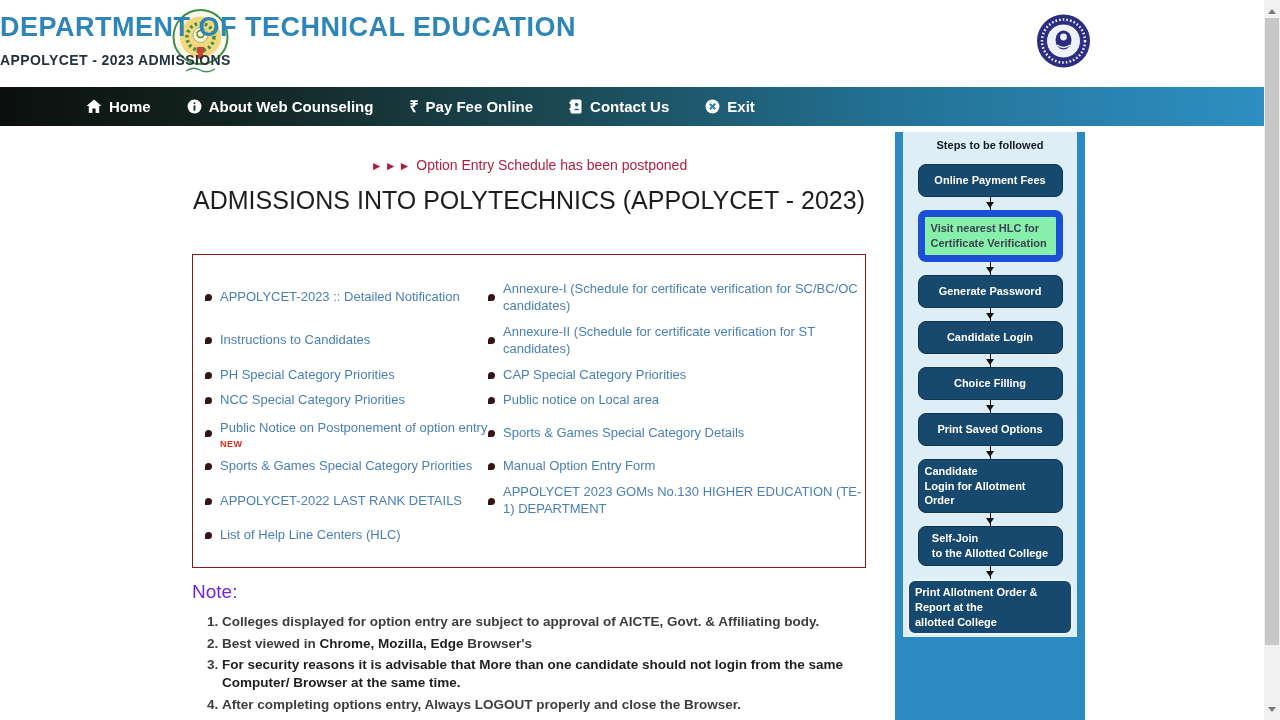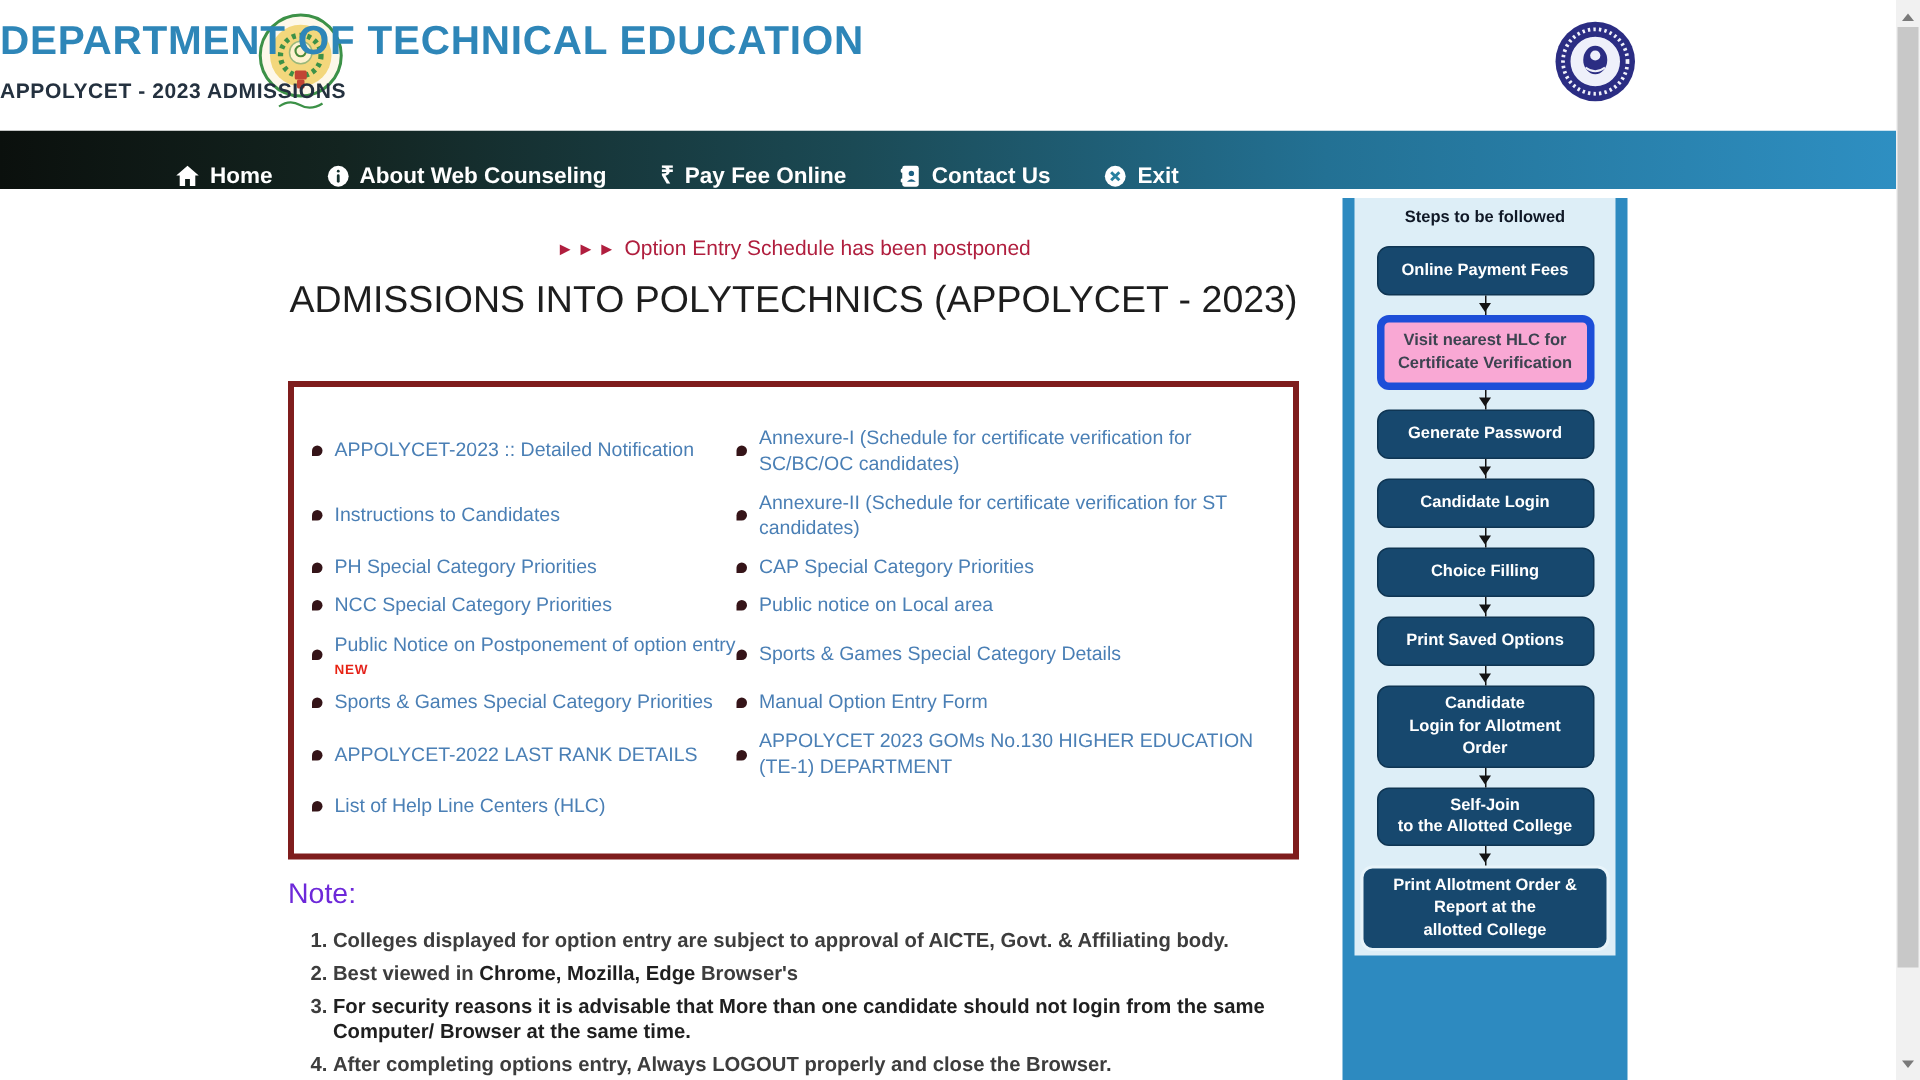--- a/index.html
+++ b/index.html
@@ -11,33 +11,33 @@
   .header { position:relative; height:87px; background:#fff; }
   .logo-left { position:absolute; left:172px; top:7px; }
   .logo-right { position:absolute; left:1036px; top:13px; }
   .header-titles { position:absolute; left:0; right:200px; top:12px; text-align:left; }
   .main-title { font-size:27px; font-weight:bold; color:#2e86b8; letter-spacing:.5px; }
   .sub-title { margin-top:9px; font-size:14px; font-weight:bold; color:#24313f; letter-spacing:.4px; }
 
   
   .nav { height:39px; width:1264px;
     background:linear-gradient(90deg,#0b100d 0%, #132420 18%, #1b4a55 45%, #237194 70%, #2e8fc2 100%);
-    display:flex; align-items:flex-end; padding-left:117px; }
+    display:flex; align-items:center; padding-left:86px; }
   .nav-item { display:flex; align-items:center; gap:7px; margin-right:36px;
     color:#fff; font-size:15px; font-weight:bold; cursor:pointer; white-space:nowrap; }
   .nav-item svg { display:block; }
   .rupee-glyph { font-size:16px; font-weight:bold; color:#fff; line-height:1; }
 
   
   .main-col { position:absolute; left:192px; top:126px; width:674px; }
   .notice { margin-top:31px; text-align:center; font-size:14px; color:#b01e3e; }
   .notice .arrows { letter-spacing:2px; font-size:12px; }
   .page-title { margin-top:13px; text-align:center; font-size:25px; font-weight:500; color:#1d1d1d; }
 
-  .links-box { margin-top:39px; border:4px solid #7f1d1d; padding:26px 2px 23px 12px;
+  .links-box { margin-top:39px; border:1px solid #7f1d1d; padding:26px 2px 23px 12px;
     display:grid; grid-template-columns:283px 1fr; row-gap:9px; align-items:center; }
   .link-cell { display:flex; align-items:center; gap:8px; }
   .bullet { width:7px; height:7px; border-radius:50% 50% 50% 0; background:#351418; flex:0 0 auto; }
   .link-cell a { color:#4a7fb5; font-size:13px; text-decoration:none; line-height:1.3; cursor:pointer; }
   .new-badge { display:block; font-size:9px; font-weight:bold; letter-spacing:.5px;
     background:linear-gradient(90deg,#e8220f,#a915b9); -webkit-background-clip:text;
     background-clip:text; color:transparent; margin-top:2px; }
 
   .note-sec { margin-top:13px; }
   .note-head { font-size:19px; color:#6d28d9; }
@@ -45,24 +45,24 @@
   .note-list li { margin-bottom:4px;font-weight:bold; }
   .note-list b { color:#1f1f1f; }
 
   
   .sidebar { position:absolute; left:895px; top:132px; width:190px; height:588px;
     background:#2d8ac0; }
   .sidebar-panel { margin:0 8px; background:#ddeef7; height:505px;
     display:flex; flex-direction:column; align-items:center; padding-top:7px; }
   .steps-head { font-size:11px; font-weight:bold; color:#101826; margin-bottom:13px; }
   .step-box { width:145px; min-height:33px; background:#17486e; border:1px solid #0f3553;
-    border-radius:8px; color:#fff; font-size:11px; font-weight:bold; text-align:center;
+    border-radius:8px; color:#fff; font-size:11px; font-weight:bold; text-align:left;
     display:flex; align-items:center; justify-content:center; padding:4px 6px;
     white-space:pre-line; line-height:1.35; flex:0 0 auto; }
-  .step-box.orange { background:#f9a8d4; border:5px solid #1d4ed8; color:#3c4350; min-height:50px; }
+  .step-box.orange { background:#86efac; border:7px solid #1d4ed8; color:#3c4350; min-height:50px; }
   .step-box.wide { width:166px; border:2px solid #e8f4fa; min-height:45px; }
   .arrow { position:relative; width:0; height:13px; border-left:1.6px solid #141414; flex:0 0 auto; }
   .arrow::after { content:''; position:absolute; left:-5px; bottom:-2px;
     border:4px solid transparent; border-top:6px solid #141414; }
 
   
   .scrollbar { position:absolute; right:0; top:0; width:16px; height:720px; background:#f1f1f1; }
   .sb-thumb { position:absolute; left:1px; right:1px; top:18px; height:627px; background:#c8c8c8; }
   .sb-arrow { position:absolute; left:0; width:16px; height:16px; display:flex;
     align-items:center; justify-content:center; }

